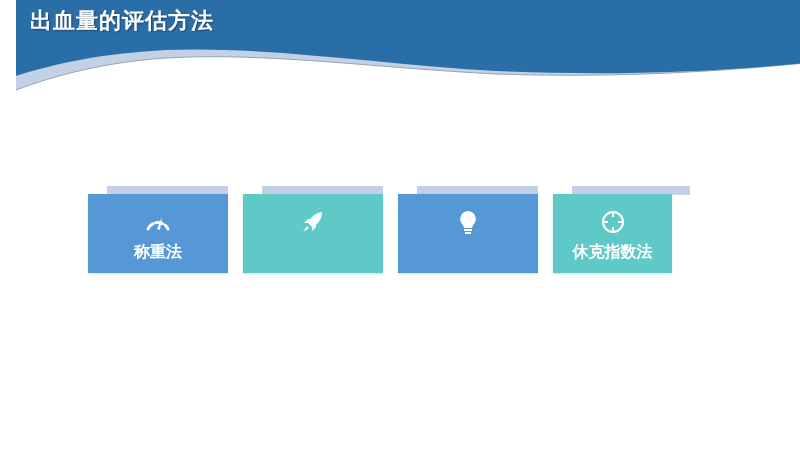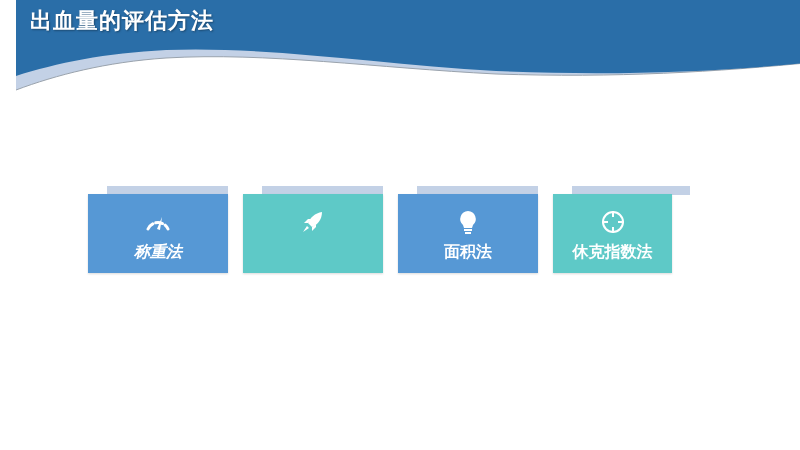--- a/index.html
+++ b/index.html
@@ -23,21 +23,21 @@
 
 <div class="header">
   <svg width="800" height="100" viewBox="0 0 800 100">
     <path d="M0,0 H800 V62 C700,72 600,78 480,74 C360,68 250,52 150,58 C90,62 40,75 0,90 Z" fill="#c3d1e6"></path>
     <path d="M0,90 C40,75 90,62 150,58 C250,52 360,68 480,74 C600,78 700,72 800,62" fill="none" stroke="#9aa3ad" stroke-width="1"></path>
     <path d="M0,0 H800 V62 C700,72 600,76 480,71 C360,64 250,46 150,50 C90,53 40,63 0,76 Z" fill="#2a6ea8"></path>
   </svg>
   <div class="title">出血量的评估方法</div>
 </div>
 
-<div class="card" style="left:88px;font-style:italic;">
+<div class="card" style="left:88px;">
   <div class="tab"></div>
   <div class="body blue">
     <svg class="icon" viewBox="0 0 26 26">
       <path d="M3,20 A11,11 0 0 1 23,20" fill="none" stroke="#fff" stroke-width="3" stroke-linecap="round" stroke-dasharray="7 3"></path>
       <path d="M12,20 L17,8 L15,21 Z" fill="#fff"></path>
     </svg>
     <div class="label">称重法</div>
   </div>
 </div>
 
@@ -53,21 +53,20 @@
 </div>
 
 <div class="card" style="left:398px;">
   <div class="tab"></div>
   <div class="body blue">
     <svg class="icon" viewBox="0 0 26 26">
       <path d="M13,2 A8,8 0 0 1 18,16 L17,19 L9,19 L8,16 A8,8 0 0 1 13,2 Z" fill="#fff"></path>
       <rect x="9" y="20" width="8" height="2" fill="#fff"></rect>
       <rect x="10" y="23" width="6" height="2" fill="#fff"></rect>
     </svg>
-    <div class="label">面积法</div>
   </div>
 </div>
 
 <div class="card" style="left:553px; width:137px;">
   <div class="tab" style="width:118px;"></div>
   <div class="body teal" style="width:111px;padding-left:8px;">
     <svg class="icon" viewBox="0 0 26 26">
       <circle cx="13" cy="13" r="10" fill="none" stroke="#fff" stroke-width="2"></circle>
       <path d="M13,2 V8 M13,18 V24 M2,13 H8 M18,13 H24" stroke="#fff" stroke-width="2"></path>
     </svg>

